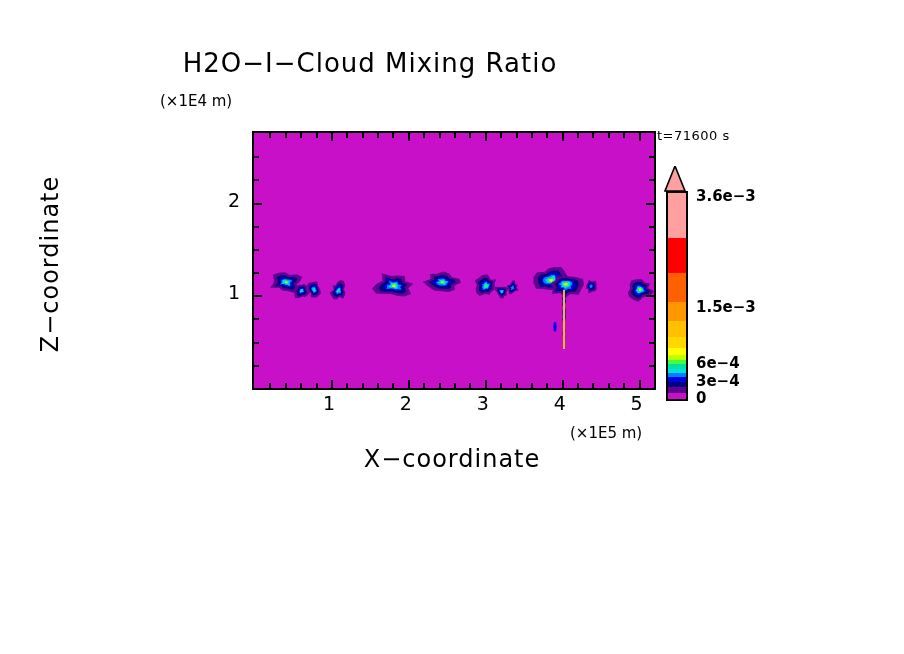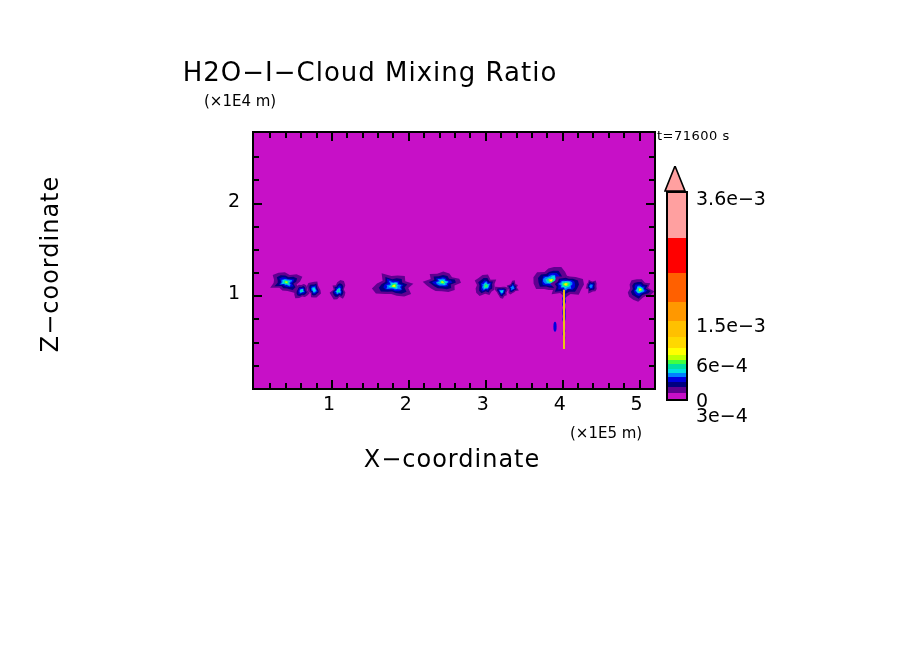--- a/index.html
+++ b/index.html
@@ -1,20 +1,20 @@
 <!DOCTYPE html>
 <html><head>
 <meta charset="utf-8">
 <style>
   html,body{margin:0;padding:0;background:#ffffff;}
   body{width:904px;height:654px;position:relative;overflow:hidden;
        font-family:"DejaVu Sans","Liberation Sans",sans-serif;color:#000;}
   .abs{position:absolute;}
-  #title{left:0;top:57px;width:740px;text-align:center;font-size:26px;letter-spacing:1px;}
-  #zunit{left:160px;top:92px;font-size:15px;margin-left:44px;}
+  #title{left:0;top:48px;width:740px;text-align:center;font-size:26px;letter-spacing:1px;}
+  #zunit{left:160px;top:92px;font-size:15px;}
   #xunit{left:570px;top:424px;font-size:15px;}
   #xlabel{left:0;top:445px;width:904px;text-align:center;font-size:24px;letter-spacing:1px;}
   #ylabel{left:-80px;top:250px;width:260px;text-align:center;font-size:24px;letter-spacing:1px;
           transform:rotate(-90deg);transform-origin:50% 50%;}
   #tlabel{left:657px;top:128px;font-size:13px;letter-spacing:0.5px;}
 
   
   #plot{left:252px;top:131px;width:400px;height:255px;background:#c710c7;
         border:2px solid #000;box-sizing:content-box;}
   #plotclip{position:absolute;left:0;top:0;width:400px;height:255px;overflow:hidden;}
@@ -26,21 +26,21 @@
 
   .xticklab{position:absolute;font-size:19px;text-align:center;width:40px;margin-left:-20px;top:392px;}
   .yticklab{position:absolute;font-size:19px;text-align:right;width:40px;top:0;}
 
   
   #cbwrap{left:664px;top:166px;width:140px;height:235px;}
   #cbbar{position:absolute;left:2px;top:25px;width:18px;height:206px;border:2px solid #000;
          box-sizing:content-box;}
   .cbseg{position:absolute;left:0;width:18px;}
   #cbarrow{position:absolute;left:0px;top:0px;width:22px;height:26px;}
-  .cblab{position:absolute;left:32px;font-size:19px;font-weight:normal;white-space:nowrap;}
+  .cblab{position:absolute;left:32px;font-size:15px;font-weight:bold;white-space:nowrap;}
 </style>
 </head>
 <body>
 
 <div class="abs" id="title">H2O−I−Cloud Mixing Ratio</div>
 <div class="abs" id="zunit">(×1E4 m)</div>
 <div class="abs" id="tlabel">t=71600 s</div>
 <div class="abs" id="xunit">(×1E5 m)</div>
 <div class="abs" id="xlabel">X−coordinate</div>
 <div class="abs" id="ylabel">Z−coordinate</div>
@@ -248,18 +248,18 @@
       <div class="cbseg" style="background: rgb(255, 255, 0); bottom: 44.29px; height: 7.21px; border-top: 1px solid rgb(0, 0, 0);"></div>
       <div class="cbseg" style="background: rgb(255, 216, 0); bottom: 51.5px; height: 10.3px; border-top: 1px solid rgb(0, 0, 0);"></div>
       <div class="cbseg" style="background: rgb(255, 192, 0); bottom: 61.8px; height: 16.48px; border-top: 1px solid rgb(0, 0, 0);"></div>
       <div class="cbseg" style="background: rgb(255, 152, 0); bottom: 78.28px; height: 18.54px; border-top: 1px solid rgb(0, 0, 0);"></div>
       <div class="cbseg" style="background: rgb(255, 96, 0); bottom: 96.82px; height: 28.84px; border-top: 1px solid rgb(0, 0, 0);"></div>
       <div class="cbseg" style="background: rgb(255, 0, 0); bottom: 125.66px; height: 35.02px; border-top: 1px solid rgb(0, 0, 0);"></div>
       <div class="cbseg" style="background: rgb(255, 160, 160); bottom: 160.68px; height: 45.32px; border-top: 1px solid rgb(0, 0, 0);"></div>
     </div>
   <div id="cblabels">
       <div class="cblab" style="top: 21px;">3.6e−3</div>
-      <div class="cblab" style="top: 148px;">1.5e−3</div>
+      <div class="cblab" style="top: 132px;">1.5e−3</div>
       <div class="cblab" style="top: 188px; text-align: right;">6e−4</div>
-      <div class="cblab" style="top: 206px; margin-top: 32px;">3e−4</div>
+      <div class="cblab" style="top: 206px;">3e−4</div>
       <div class="cblab" style="top: 223px;">0</div>
     </div>
 </div>
 
 </body></html>

